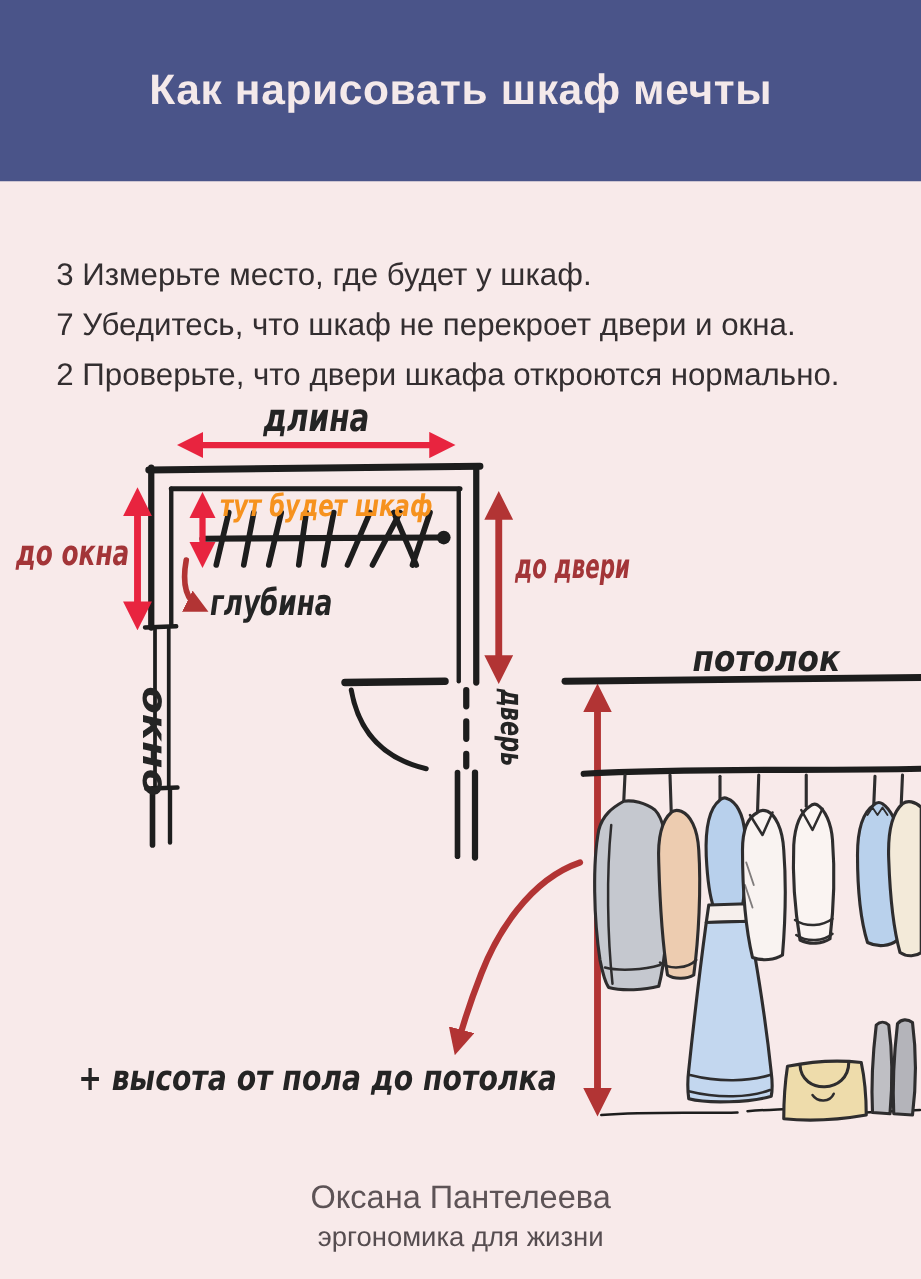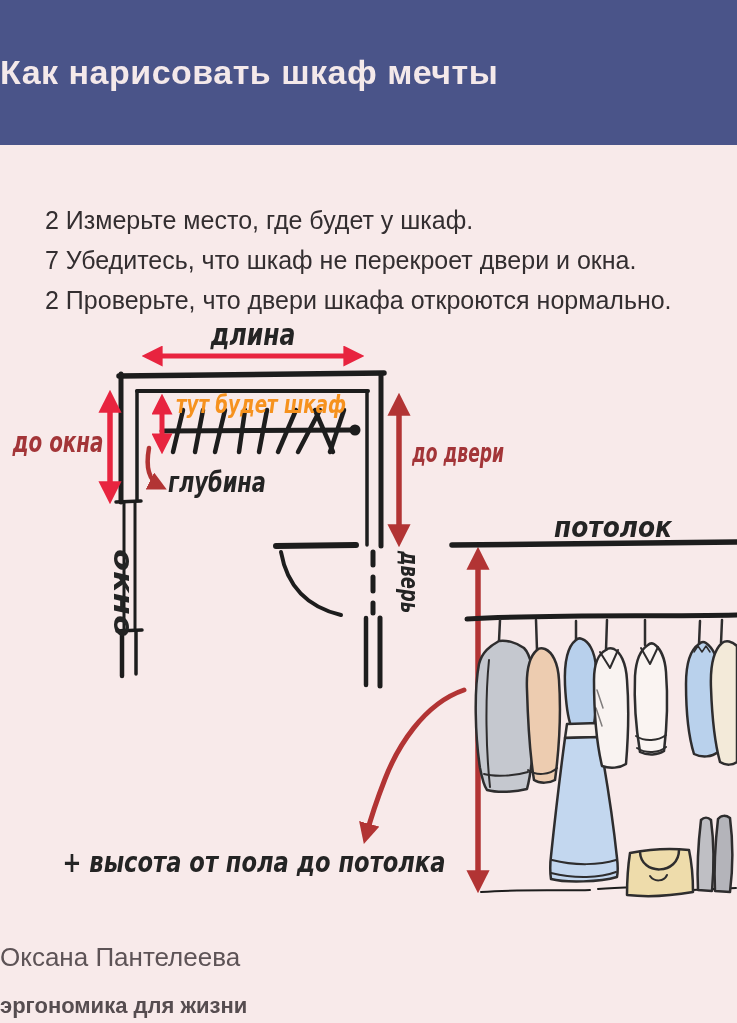--- a/index.html
+++ b/index.html
@@ -2,53 +2,53 @@
 <html><head>
 <meta charset="utf-8">
 <style>
   html,body{margin:0;padding:0;}
   .page{
     position:relative;width:737px;height:1023px;overflow:hidden;
     background:#f8eaea;font-family:"Liberation Sans",sans-serif;
   }
   .banner{
     position:absolute;top:0;left:0;width:737px;height:145px;
-    background:#4a5489;display:flex;align-items:center;justify-content:flex-start;
+    background:#4a5489;display:flex;align-items:center;justify-content:center;
   }
   .banner h1{
     margin:0;color:#f4e9ea;font-size:34px;font-weight:700;letter-spacing:.5px;
   }
   .steps{
     position:absolute;top:200px;left:45px;width:660px;
     color:#332e30;font-size:25px;line-height:40px;font-weight:400;
   }
   .steps p{margin:0;}
   .diagram{
     position:absolute;top:315px;left:0;width:737px;height:600px;
   }
   .hand{
     font-family:"DejaVu Sans",sans-serif;font-weight:700;font-style:italic;
   }
   .footer{
-    position:absolute;top:942px;left:0;width:737px;color:#5d5356;
+    position:absolute;top:942px;left:0;width:737px;text-align:center;color:#5d5356;
   }
   .footer .author{font-size:26px;font-weight:400;margin:0;}
-  .footer .tagline{font-size:22px;font-weight:700;margin:20px 0 0 0;color:#564d50;}
+  .footer .tagline{font-size:22px;font-weight:400;margin:4px 0 0 0;color:#564d50;}
 </style>
 </head>
 <body>
 
 <div class="page">
 
   <div class="banner">
     <h1>Как нарисовать шкаф мечты</h1>
   </div>
 
   <div class="steps">
-    <p>2 Измерьте место, где будет у шкаф.</p>
+    <p>3 Измерьте место, где будет у шкаф.</p>
     <p>7 Убедитесь, что шкаф не перекроет двери и окна.</p>
     <p>2 Проверьте, что двери шкафа откроются нормально.</p>
   </div>
 
   <svg class="diagram" viewBox="0 315 737 600" width="737" height="600" xmlns="http://www.w3.org/2000/svg">
     <defs>
       <marker id="mB" viewBox="0 0 10 10" refX="6" refY="5" markerWidth="4.2" markerHeight="4.2" orient="auto-start-reverse">
         <path d="M0 0 L10 5 L0 10 z" fill="#e8243f"></path>
       </marker>
       <marker id="mD" viewBox="0 0 10 10" refX="6" refY="5" markerWidth="4.2" markerHeight="4.2" orient="auto-start-reverse">

